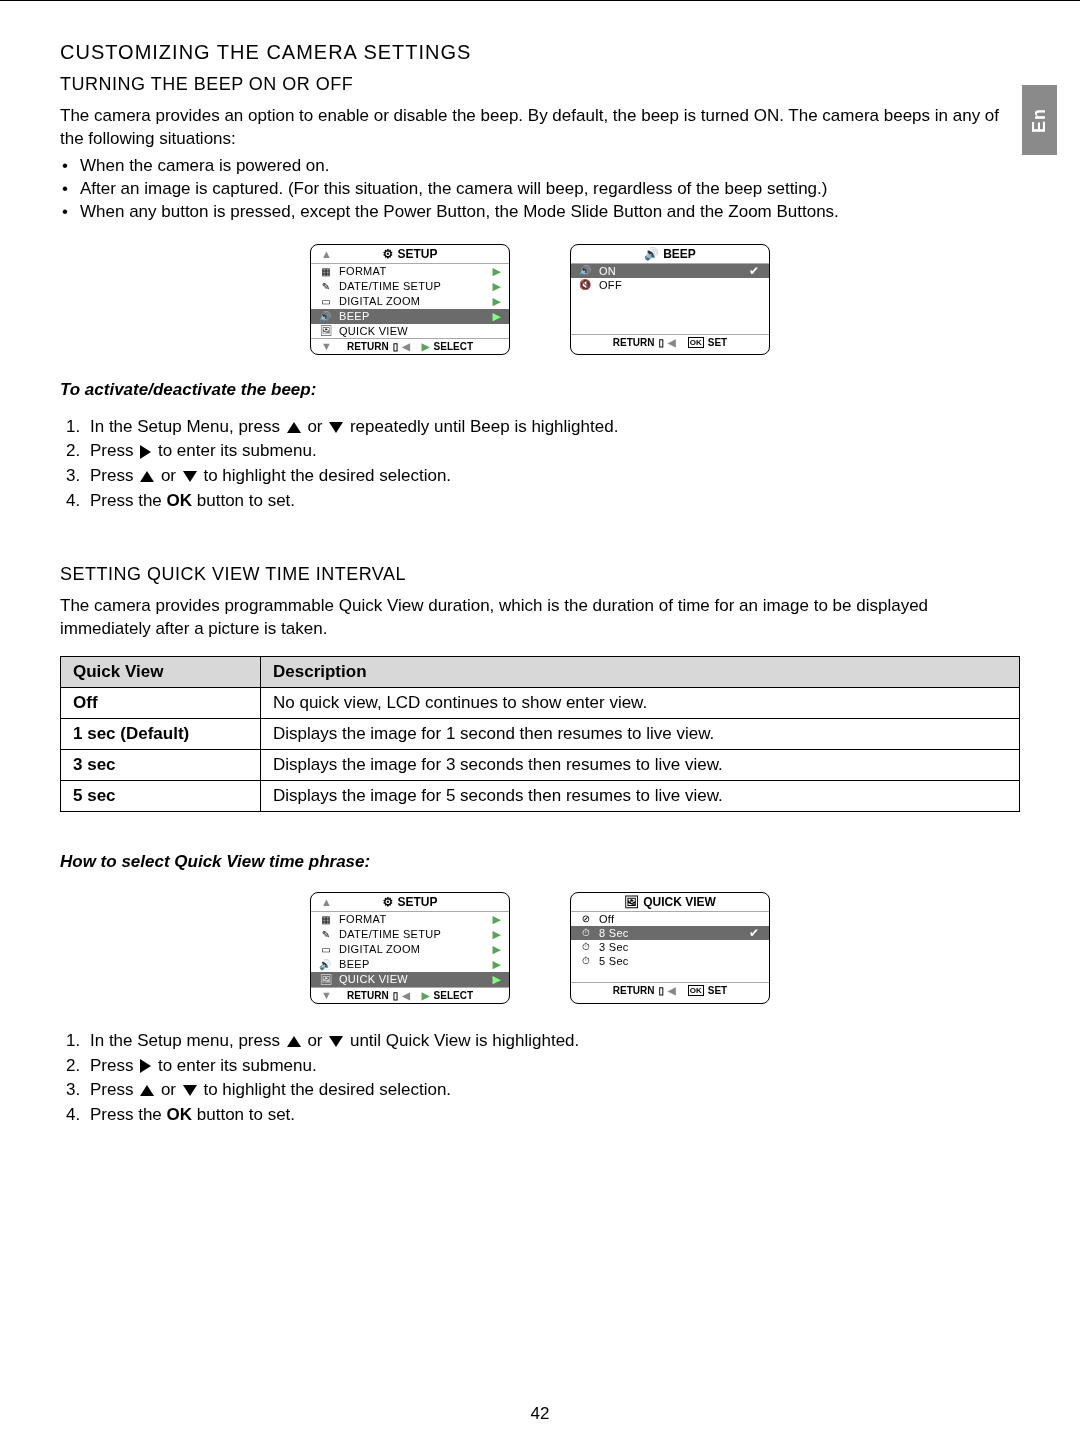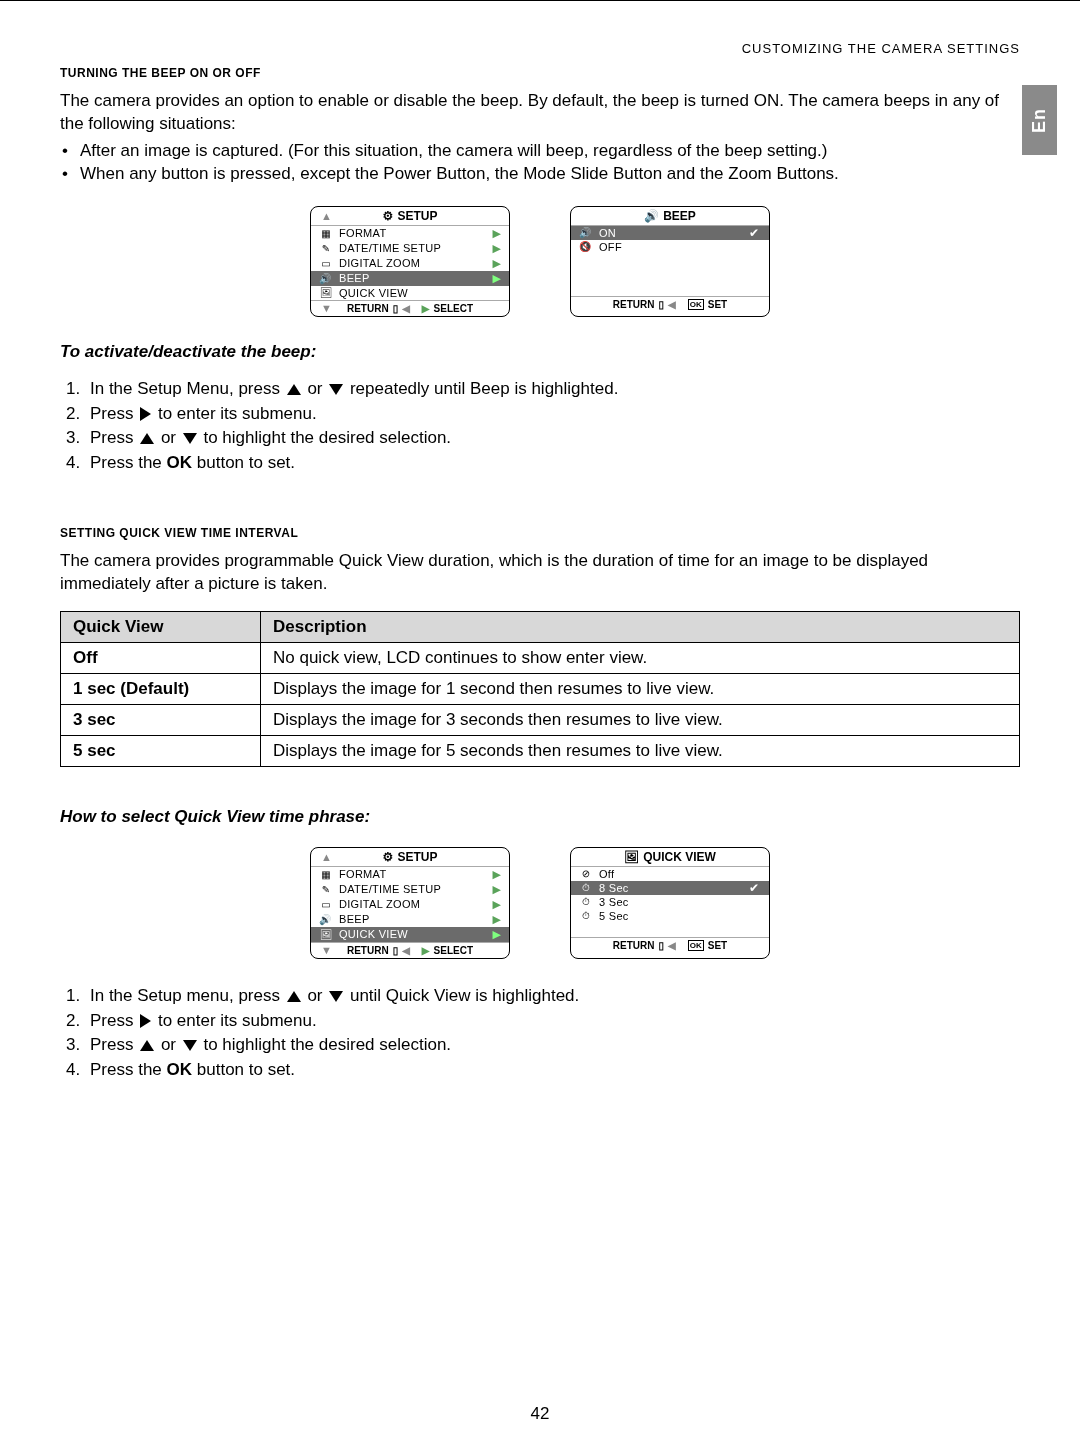--- a/index.html
+++ b/index.html
@@ -10,22 +10,22 @@
     color: #000;
     width: 1080px;
     height: 1454px;
     position: relative;
   }
   .page {
     padding: 40px 60px 20px 60px;
     border-top: 1px solid #000;
   }
   .header-text {
-    text-align: right;
-    font-size: 13px;
+    text-align: left;
+    font-size: 20px;
     letter-spacing: 1px;
     margin-bottom: 10px;
   }
   .side-tab {
     position: absolute;
     right: 23px;
     top: 85px;
     width: 35px;
     height: 70px;
     background: #8a8a8a;
@@ -34,24 +34,24 @@
     justify-content: center;
     color: #fff;
     font-weight: bold;
     font-size: 18px;
   }
   .side-tab span {
     transform: rotate(-90deg);
     letter-spacing: 1px;
   }
   h2 {
-    font-size: 12px;
+    font-size: 18px;
     letter-spacing: 0.5px;
     margin-bottom: 10px;
-    font-weight: bold;
+    font-weight: normal;
   }
   .para {
     line-height: 1.35;
     margin-bottom: 4px;
   }
   ul.bullets {
     list-style: none;
     padding-left: 20px;
     margin-bottom: 20px;
   }
@@ -182,20 +182,21 @@
 <div class="page">
   <div class="header-text">CUSTOMIZING THE CAMERA SETTINGS</div>
 
   <div class="side-tab">
       <span>En</span>
     </div>
 
   <h2>TURNING THE BEEP ON OR OFF</h2>
   <p class="para">The camera provides an option to enable or disable the beep. By default, the beep is turned ON. The camera beeps in any of the following situations:</p>
   <ul class="bullets">
+    <li>When the camera is powered on.</li>
     <li>After an image is captured. (For this situation, the camera will beep, regardless of the beep setting.)</li>
     <li>When any button is pressed, except the Power Button, the Mode Slide Button and the Zoom Buttons.</li>
   </ul>
 
   <div class="screens-row">
 
     <div class="lcd">
       <div class="lcd-title">
           <span class="up-tri">▲</span>
           <span>⚙</span>

